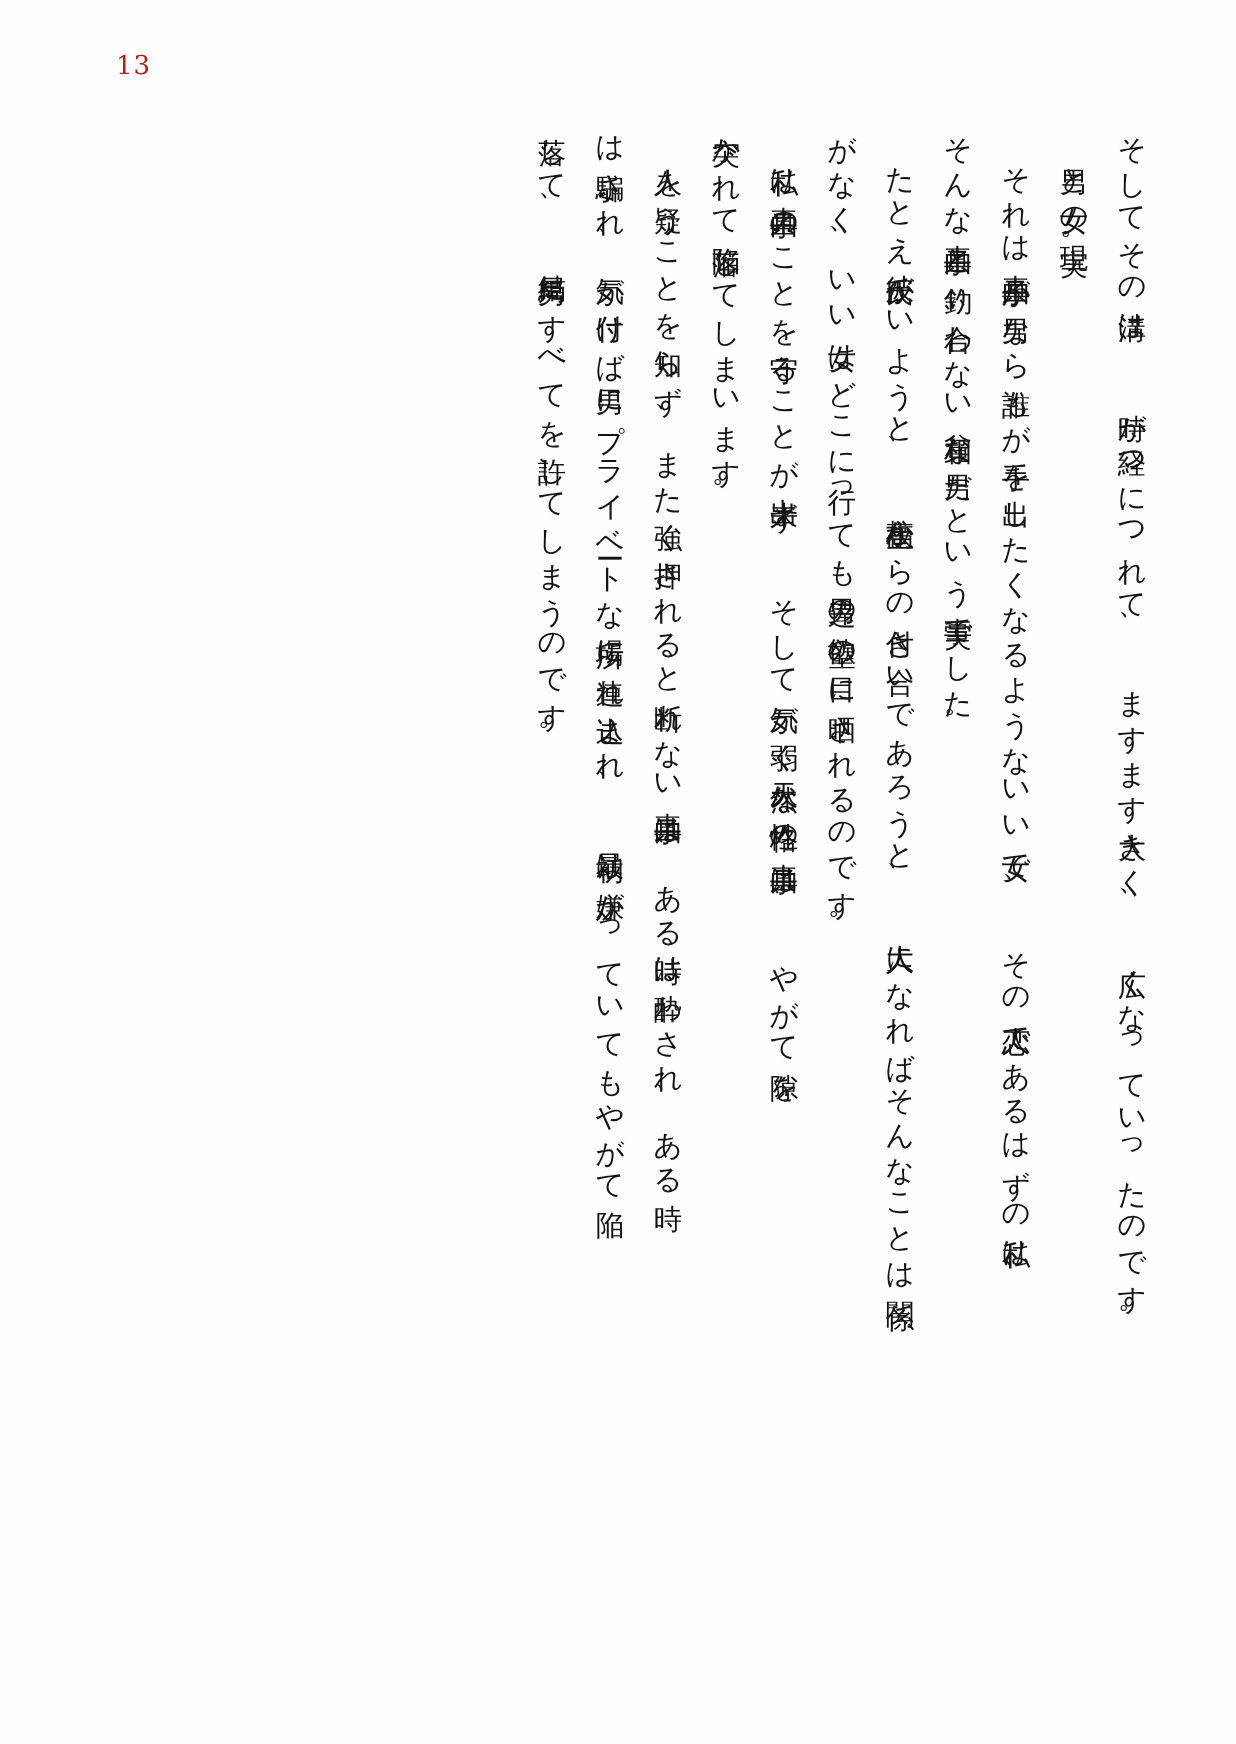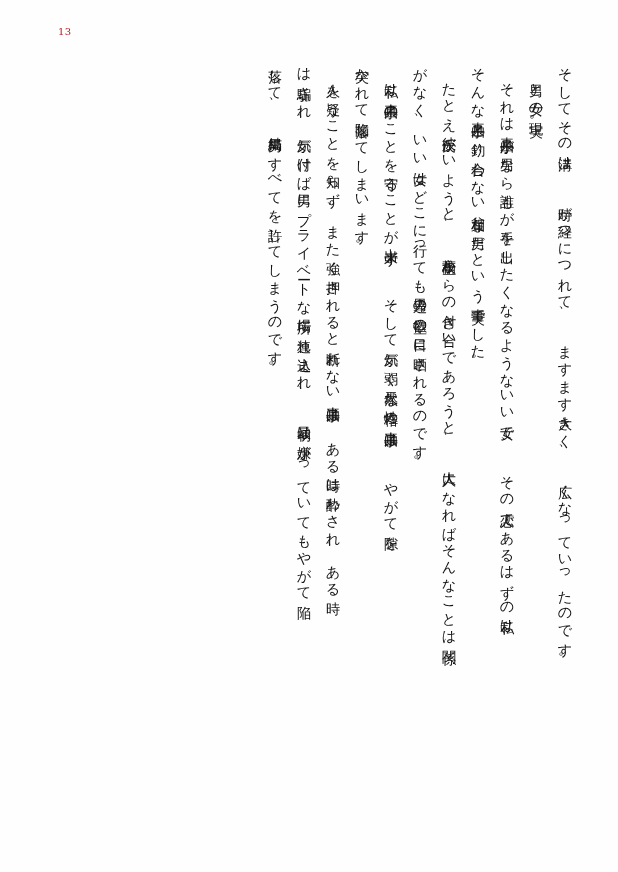--- a/index.html
+++ b/index.html
@@ -18,21 +18,21 @@
     position: relative;
     width: 618px;
     height: 872px;
     box-sizing: border-box;
     background: #fefefe;
   }
   .page-number {
     position: absolute;
     top: 26px;
     left: 58px;
-    font-size: 10px;
+    font-size: 13px;
     font-family: "DejaVu Serif", "Liberation Serif", serif;
     color: #b91c1c;
     letter-spacing: 0.5px;
   }
   .body-text {
     position: absolute;
     top: 58px;
     right: 46px;
     left: 58px;
     bottom: 28px;

